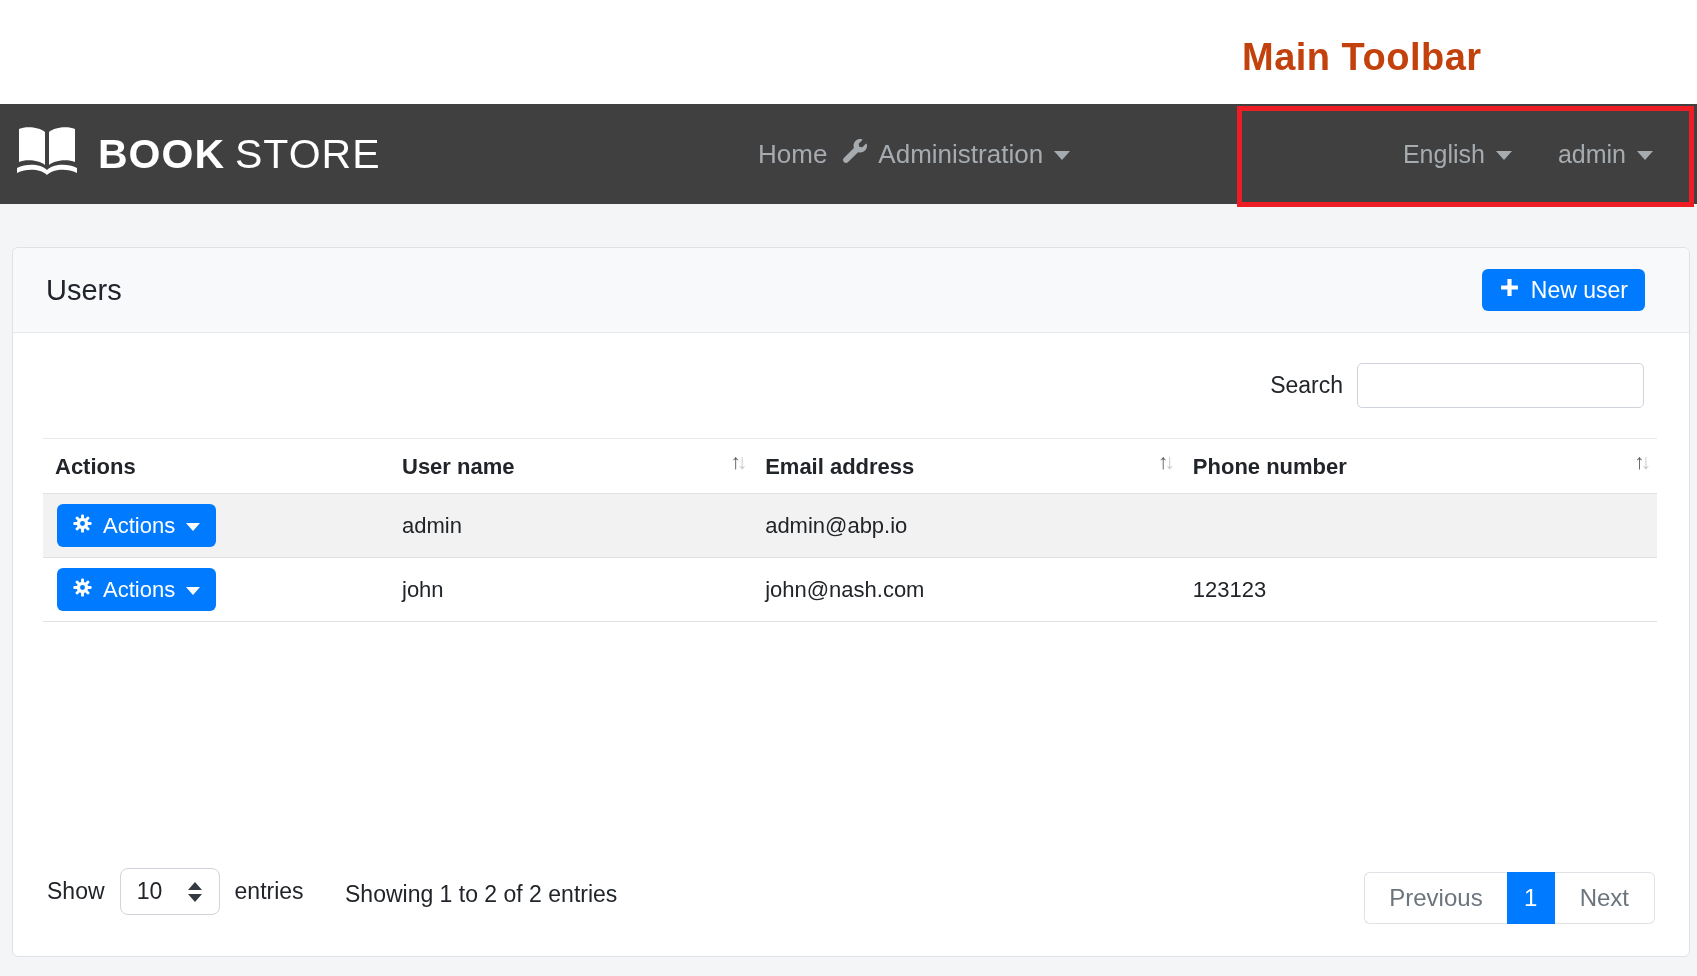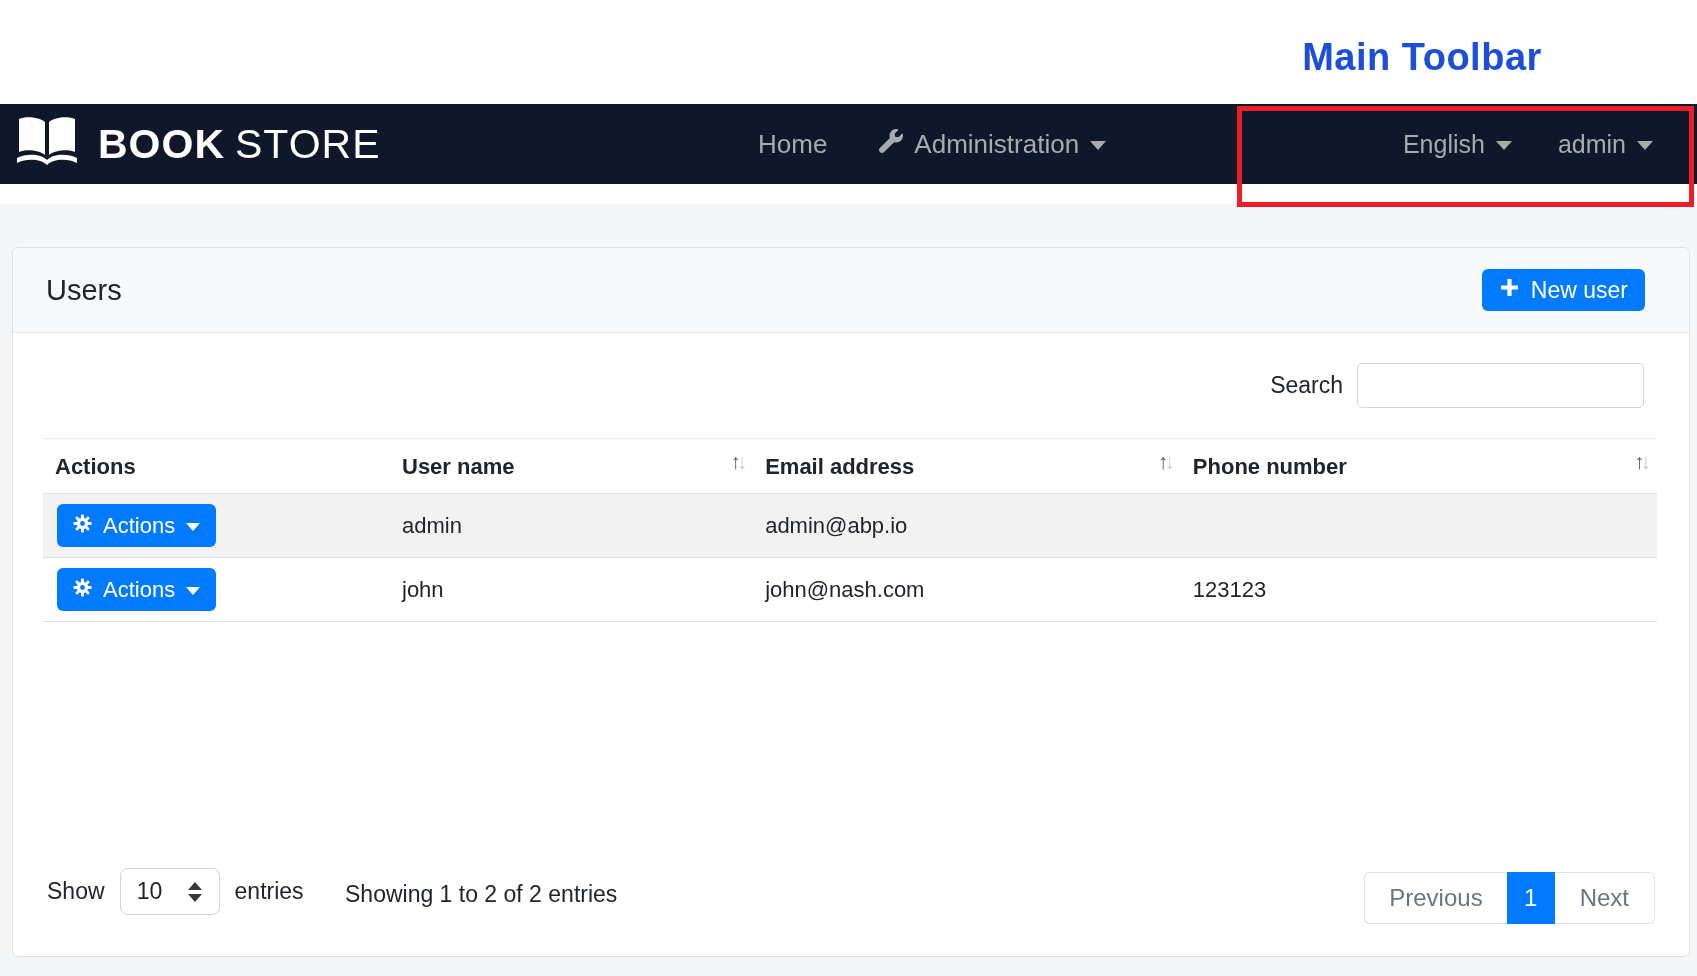--- a/index.html
+++ b/index.html
@@ -8,44 +8,44 @@
     position:relative;
     background:#ffffff;
     font-family:"Liberation Sans","DejaVu Sans",sans-serif;
     color:#212529;
     overflow:hidden;
   }
 
   
   .annotation {
     position:absolute; top:36px; left:1242px; width:360px;
-    text-align:center; font-size:38px; font-weight:700; color:#1d4ed8;
+    font-size:38px; font-weight:700; color:#c2410c;
     letter-spacing:0.5px;
   }
   .red-box {
     position:absolute; left:1237px; top:106px; width:457px; height:101px;
     border:5px solid #ee1c25; z-index:6; pointer-events:none;
   }
 
   
   .navbar {
-    position:absolute; top:104px; left:0; width:1697px; height:80px;
-    background:#0f172a;
+    position:absolute; top:104px; left:0; width:1697px; height:100px;
+    background:#404040;
   }
   .brand {
     position:absolute; left:14px; top:0; height:100%;
     display:flex; align-items:center; gap:18px; cursor:pointer;
   }
   .brand-text { font-size:41px; color:#fff; letter-spacing:1px; white-space:nowrap; }
   .brand-bold { font-weight:700; }
   .brand-light { font-weight:300; margin-left:10px; }
 
   .nav-links {
     position:absolute; left:758px; top:0; height:100%;
-    display:flex; align-items:center; gap:52px;
+    display:flex; align-items:center; gap:16px;
     color:#a6abb0; font-size:26px;
   }
   .nav-item { display:flex; align-items:center; gap:11px; cursor:pointer; white-space:nowrap; }
 
   .nav-right {
     position:absolute; right:44px; top:0; height:100%;
     display:flex; align-items:center; gap:46px;
     color:#a6abb0; font-size:25px; z-index:7;
   }
 

